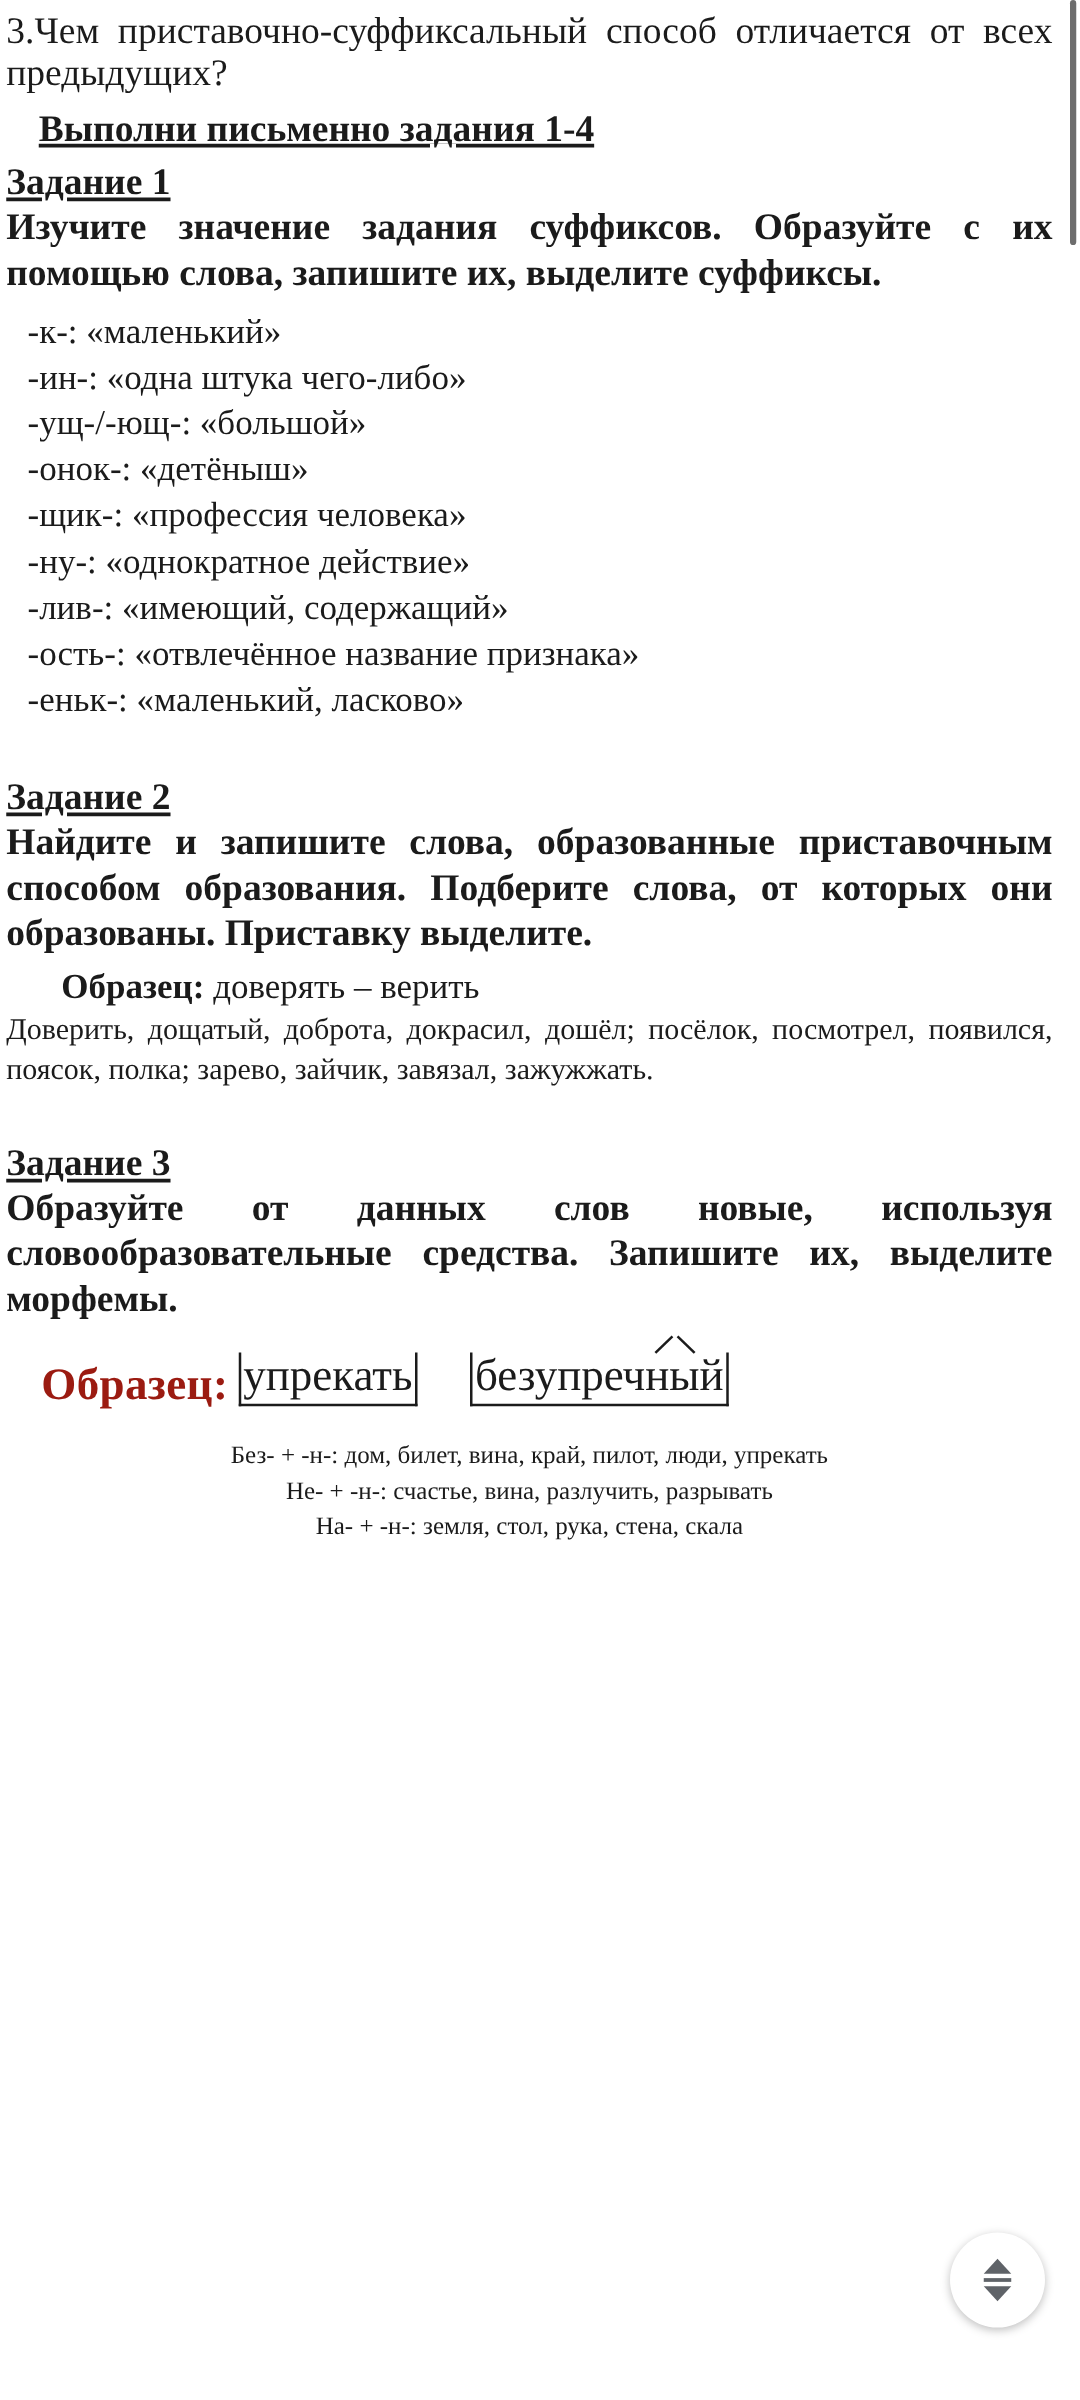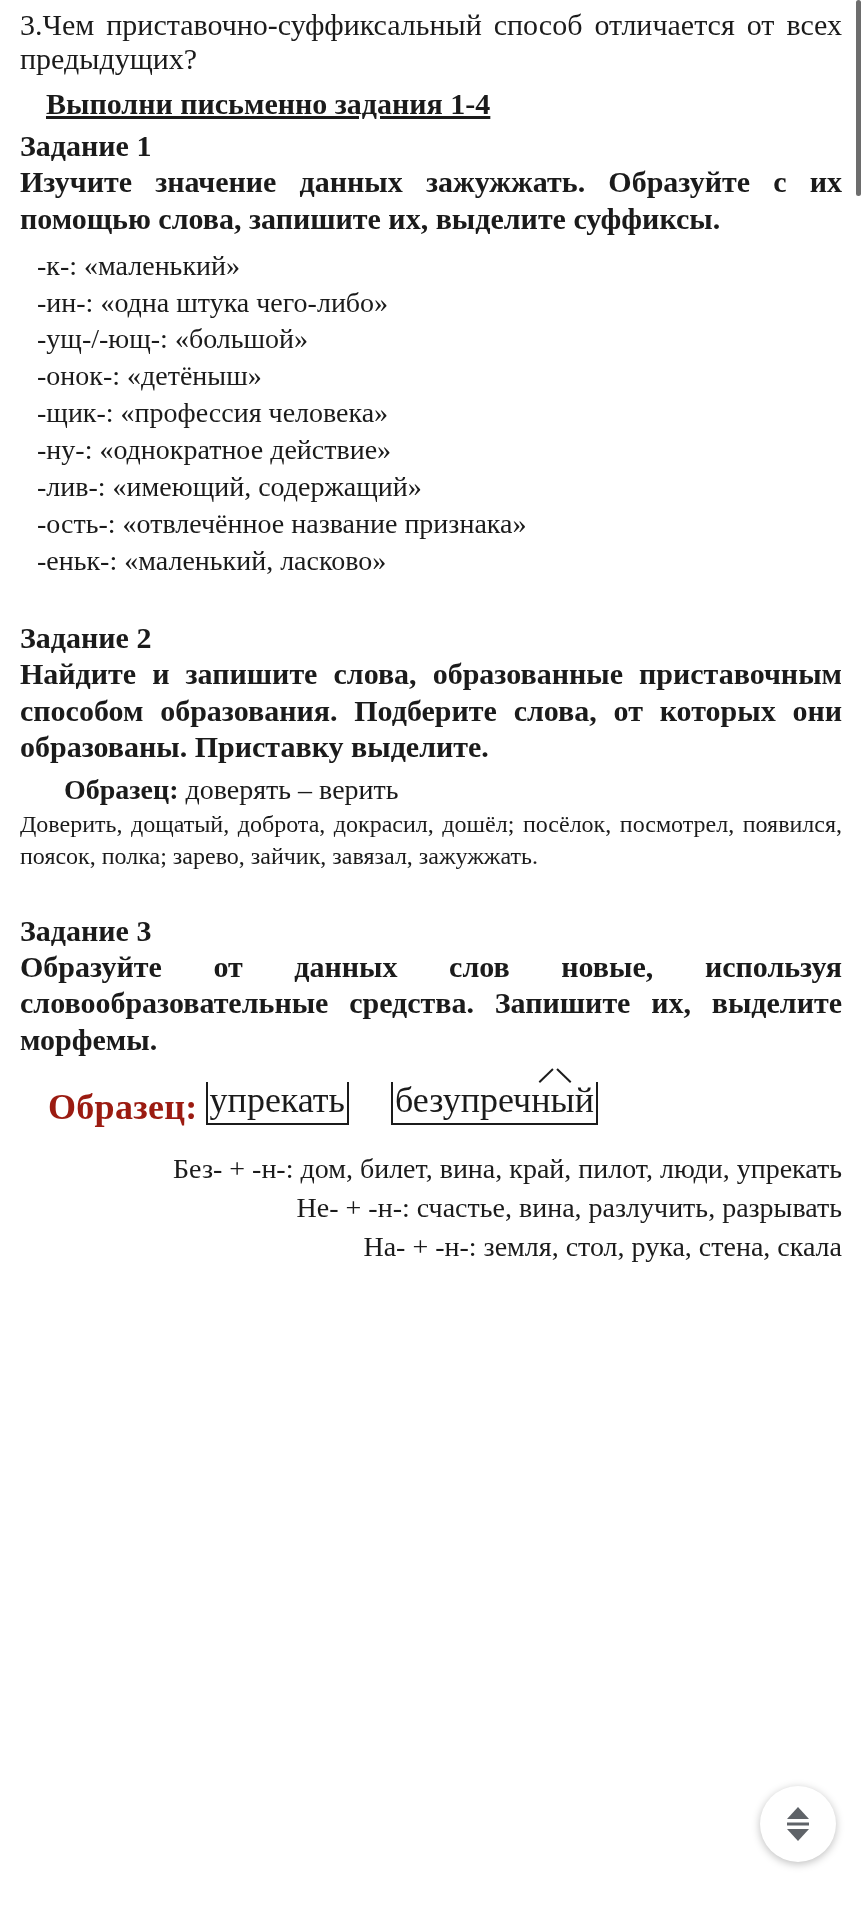--- a/index.html
+++ b/index.html
@@ -13,21 +13,21 @@
     position: relative;
     font-family: "Liberation Serif", "DejaVu Serif", serif;
     color: #1b1b1b;
     -webkit-font-smoothing: antialiased;
   }
   .page {
     position: relative;
     width: 864px;
     min-height: 1920px;
     box-sizing: border-box;
-    padding: 8px 22px 0 20px;
+    padding: 8px 22px 0 5px;
   }
   .q-intro {
     font-size: 30px;
     line-height: 1.14;
     text-align: justify;
     text-align-last: left;
     margin: 0 0 2px 0;
   }
   .center-bold {
     text-align: left;
@@ -40,20 +40,21 @@
   .center-bold span.u {
     text-decoration: underline;
     text-underline-offset: 2px;
   }
   .task-head {
     font-weight: bold;
     font-size: 30px;
     line-height: 1.2;
     margin: 6px 0 0 0;
     display: inline-block;
+    text-decoration: underline;
     text-underline-offset: 3px;
   }
   .task-body-bold {
     font-weight: bold;
     font-size: 30px;
     line-height: 1.22;
     text-align: justify;
     text-align-last: left;
     margin: 0 0 6px 0;
   }
@@ -127,24 +128,24 @@
     width: 19px;
     height: 2px;
     background: #1b1b1b;
   }
   .suffix-caret:before { left: 0; transform-origin: left bottom; transform: rotate(-44deg); }
   .suffix-caret:after  { right: 0; transform-origin: right bottom; transform: rotate(44deg); }
   .task3-lines {
     margin-top: 26px;
   }
   .task3-lines p {
-    font-size: 28px;
+    font-size: 20px;
     line-height: 1.32;
     margin: 0 0 2px 0;
-    text-align: right;
+    text-align: center;
   }
   .scroll-thumb {
     position: absolute;
     right: 3px;
     top: 0;
     width: 5px;
     height: 196px;
     border-radius: 3px;
     background: #6d6d6d;
   }
@@ -171,21 +172,21 @@
   <div class="scroll-thumb"></div>
 
   <p class="q-intro">3.Чем приставочно-суффиксальный способ отличается от всех предыдущих?</p>
 
   <div class="center-bold">
     <span class="u">Выполни письменно задания 1-4</span>
   </div>
 
   <div>
     <div class="task-head">Задание 1</div>
-    <p class="task-body-bold">Изучите значение данных зажужжать. Образуйте с их помощью слова, запишите их, выделите суффиксы.</p>
+    <p class="task-body-bold">Изучите значение задания суффиксов. Образуйте с их помощью слова, запишите их, выделите суффиксы.</p>
     <ul class="suffix-list">
       <li>-к-: «маленький»</li>
       <li>-ин-: «одна штука чего-либо»</li>
       <li>-ущ-/-ющ-: «большой»</li>
       <li>-онок-: «детёныш»</li>
       <li>-щик-: «профессия человека»</li>
       <li>-ну-: «однократное действие»</li>
       <li>-лив-: «имеющий, содержащий»</li>
       <li>-ость-: «отвлечённое название признака»</li>
       <li>-еньк-: «маленький, ласково»</li>

